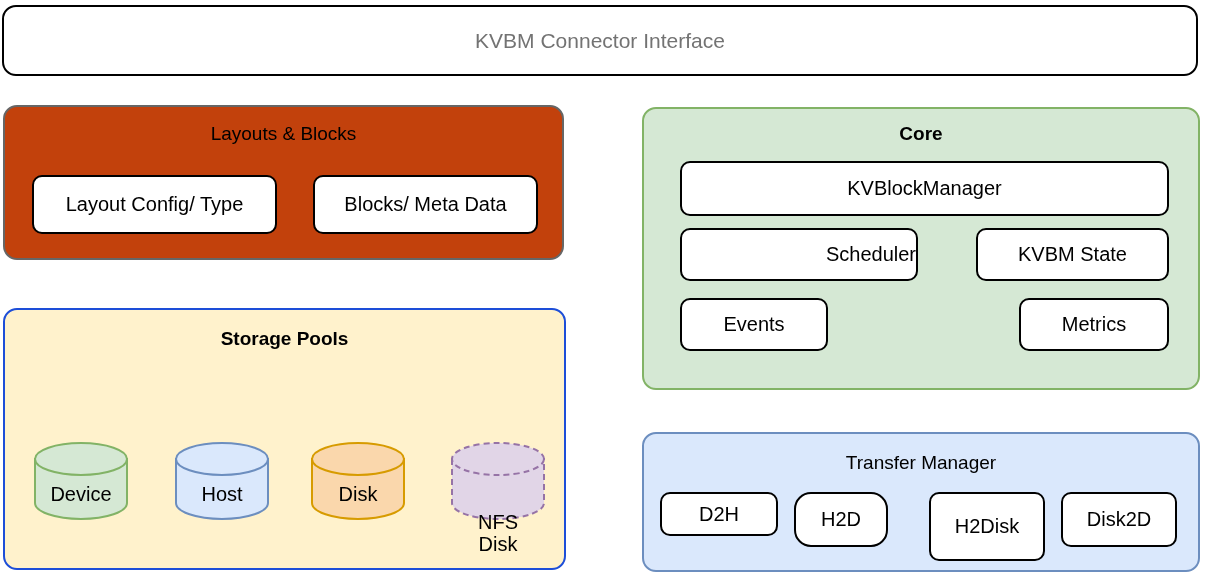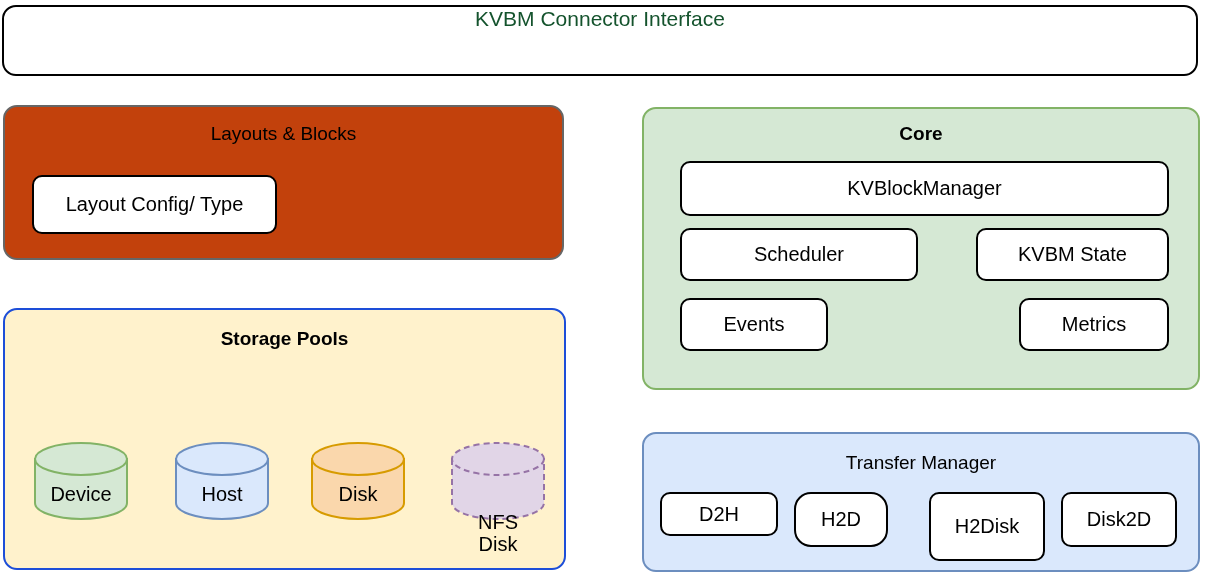--- a/index.html
+++ b/index.html
@@ -17,24 +17,24 @@
     height: 572px;
     background: #ffffff;
     overflow: hidden;
   }
 
   
   .box {
     position: absolute;
     box-sizing: border-box;
     display: flex;
-    align-items: flex-start;
+    align-items: center;
     justify-content: center;
     text-align: center;
-    color: #14532d;
+    color: #737373;
   }
 
   
   .connector-bar {
     left: 2px;
     top: 5px;
     width: 1196px;
     height: 71px;
     border: 2.5px solid #000000;
     border-radius: 14px;
@@ -112,21 +112,21 @@
     font-size: 20px;
     color: #000000;
   }
 
   
   .n-layout-config { left: 27px;  top: 68px; width: 245px; height: 59px; }
   .n-blocks-meta   { left: 308px; top: 68px; width: 225px; height: 59px; }
 
   
   .n-kvblockmanager { left: 36px;  top: 52px;  width: 489px; height: 55px; }
-  .n-scheduler      { left: 36px;  top: 119px; width: 238px; height: 53px; }
+  .n-scheduler      { left: 36px;  top: 119px; width: 238px; height: 53px; justify-content: flex-end; }
   .n-kvbm-state     { left: 332px; top: 119px; width: 193px; height: 53px; }
   .n-events         { left: 36px;  top: 189px; width: 148px; height: 53px; }
   .n-metrics        { left: 375px; top: 189px; width: 150px; height: 53px; }
 
   
   .n-d2h    { left: 16px;  top: 58px; width: 118px; height: 44px; }
   .n-h2d    { left: 150px; top: 58px; width: 94px; height: 55px; border-radius: 17px; }
   .n-h2disk { left: 285px; top: 58px; width: 116px; height: 69px; }
   .n-disk2d { left: 417px; top: 58px; width: 116px; height: 55px; }
 
@@ -161,20 +161,23 @@
 
   <div class="box connector-bar">
     <span>KVBM Connector Interface</span>
   </div>
 
   <div class="group group-layouts">
     <div class="group-title">Layouts &amp; Blocks</div>
     <div class="node n-layout-config">
       <span>Layout Config/ Type</span>
     </div>
+    <div class="node n-blocks-meta">
+      <span>Blocks/ Meta Data</span>
+    </div>
   </div>
 
   <div class="group group-storage">
     <div class="group-title">Storage Pools</div>
   </div>
 
   <div class="cyl cyl-device">
     <svg viewBox="0 0 96 76">
       <path d="M2,16 L2,60 A46,16 0 0 0 94,60 L94,16 Z" fill="#d5e8d4" stroke="#82b366" stroke-width="2"></path>
       <ellipse cx="48" cy="16" rx="46" ry="16" fill="#d5e8d4" stroke="#82b366" stroke-width="2"></ellipse>

